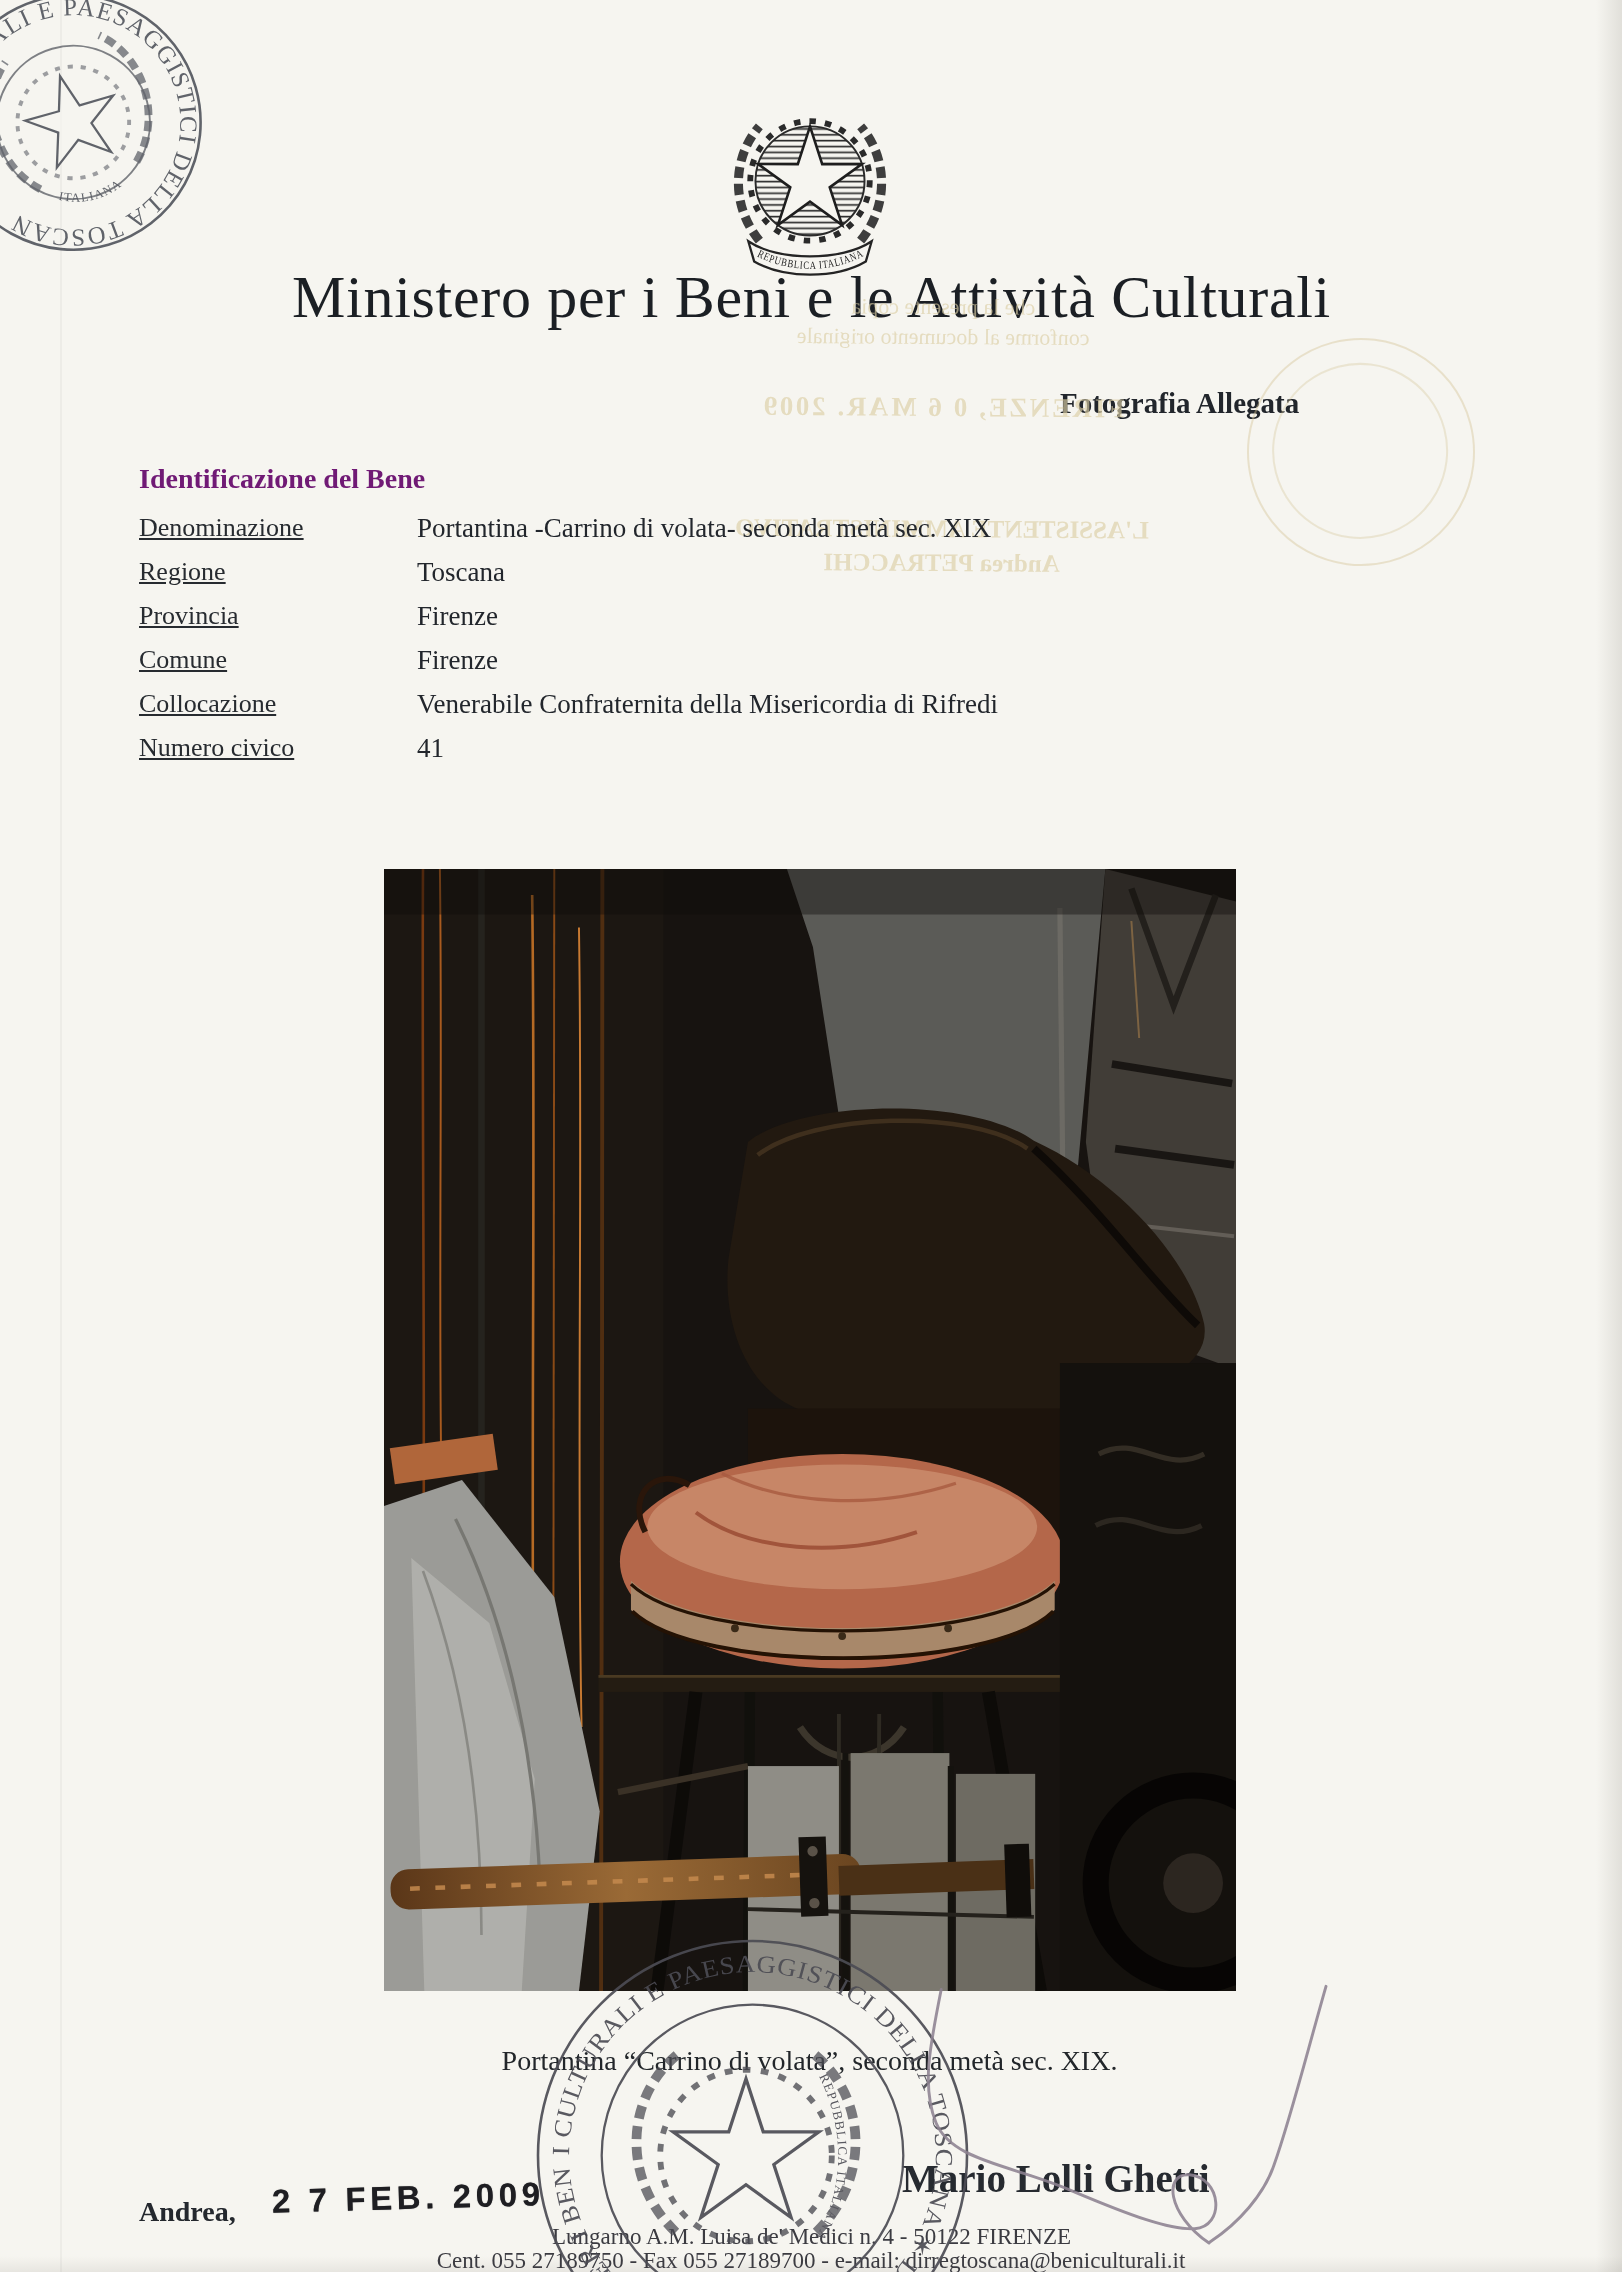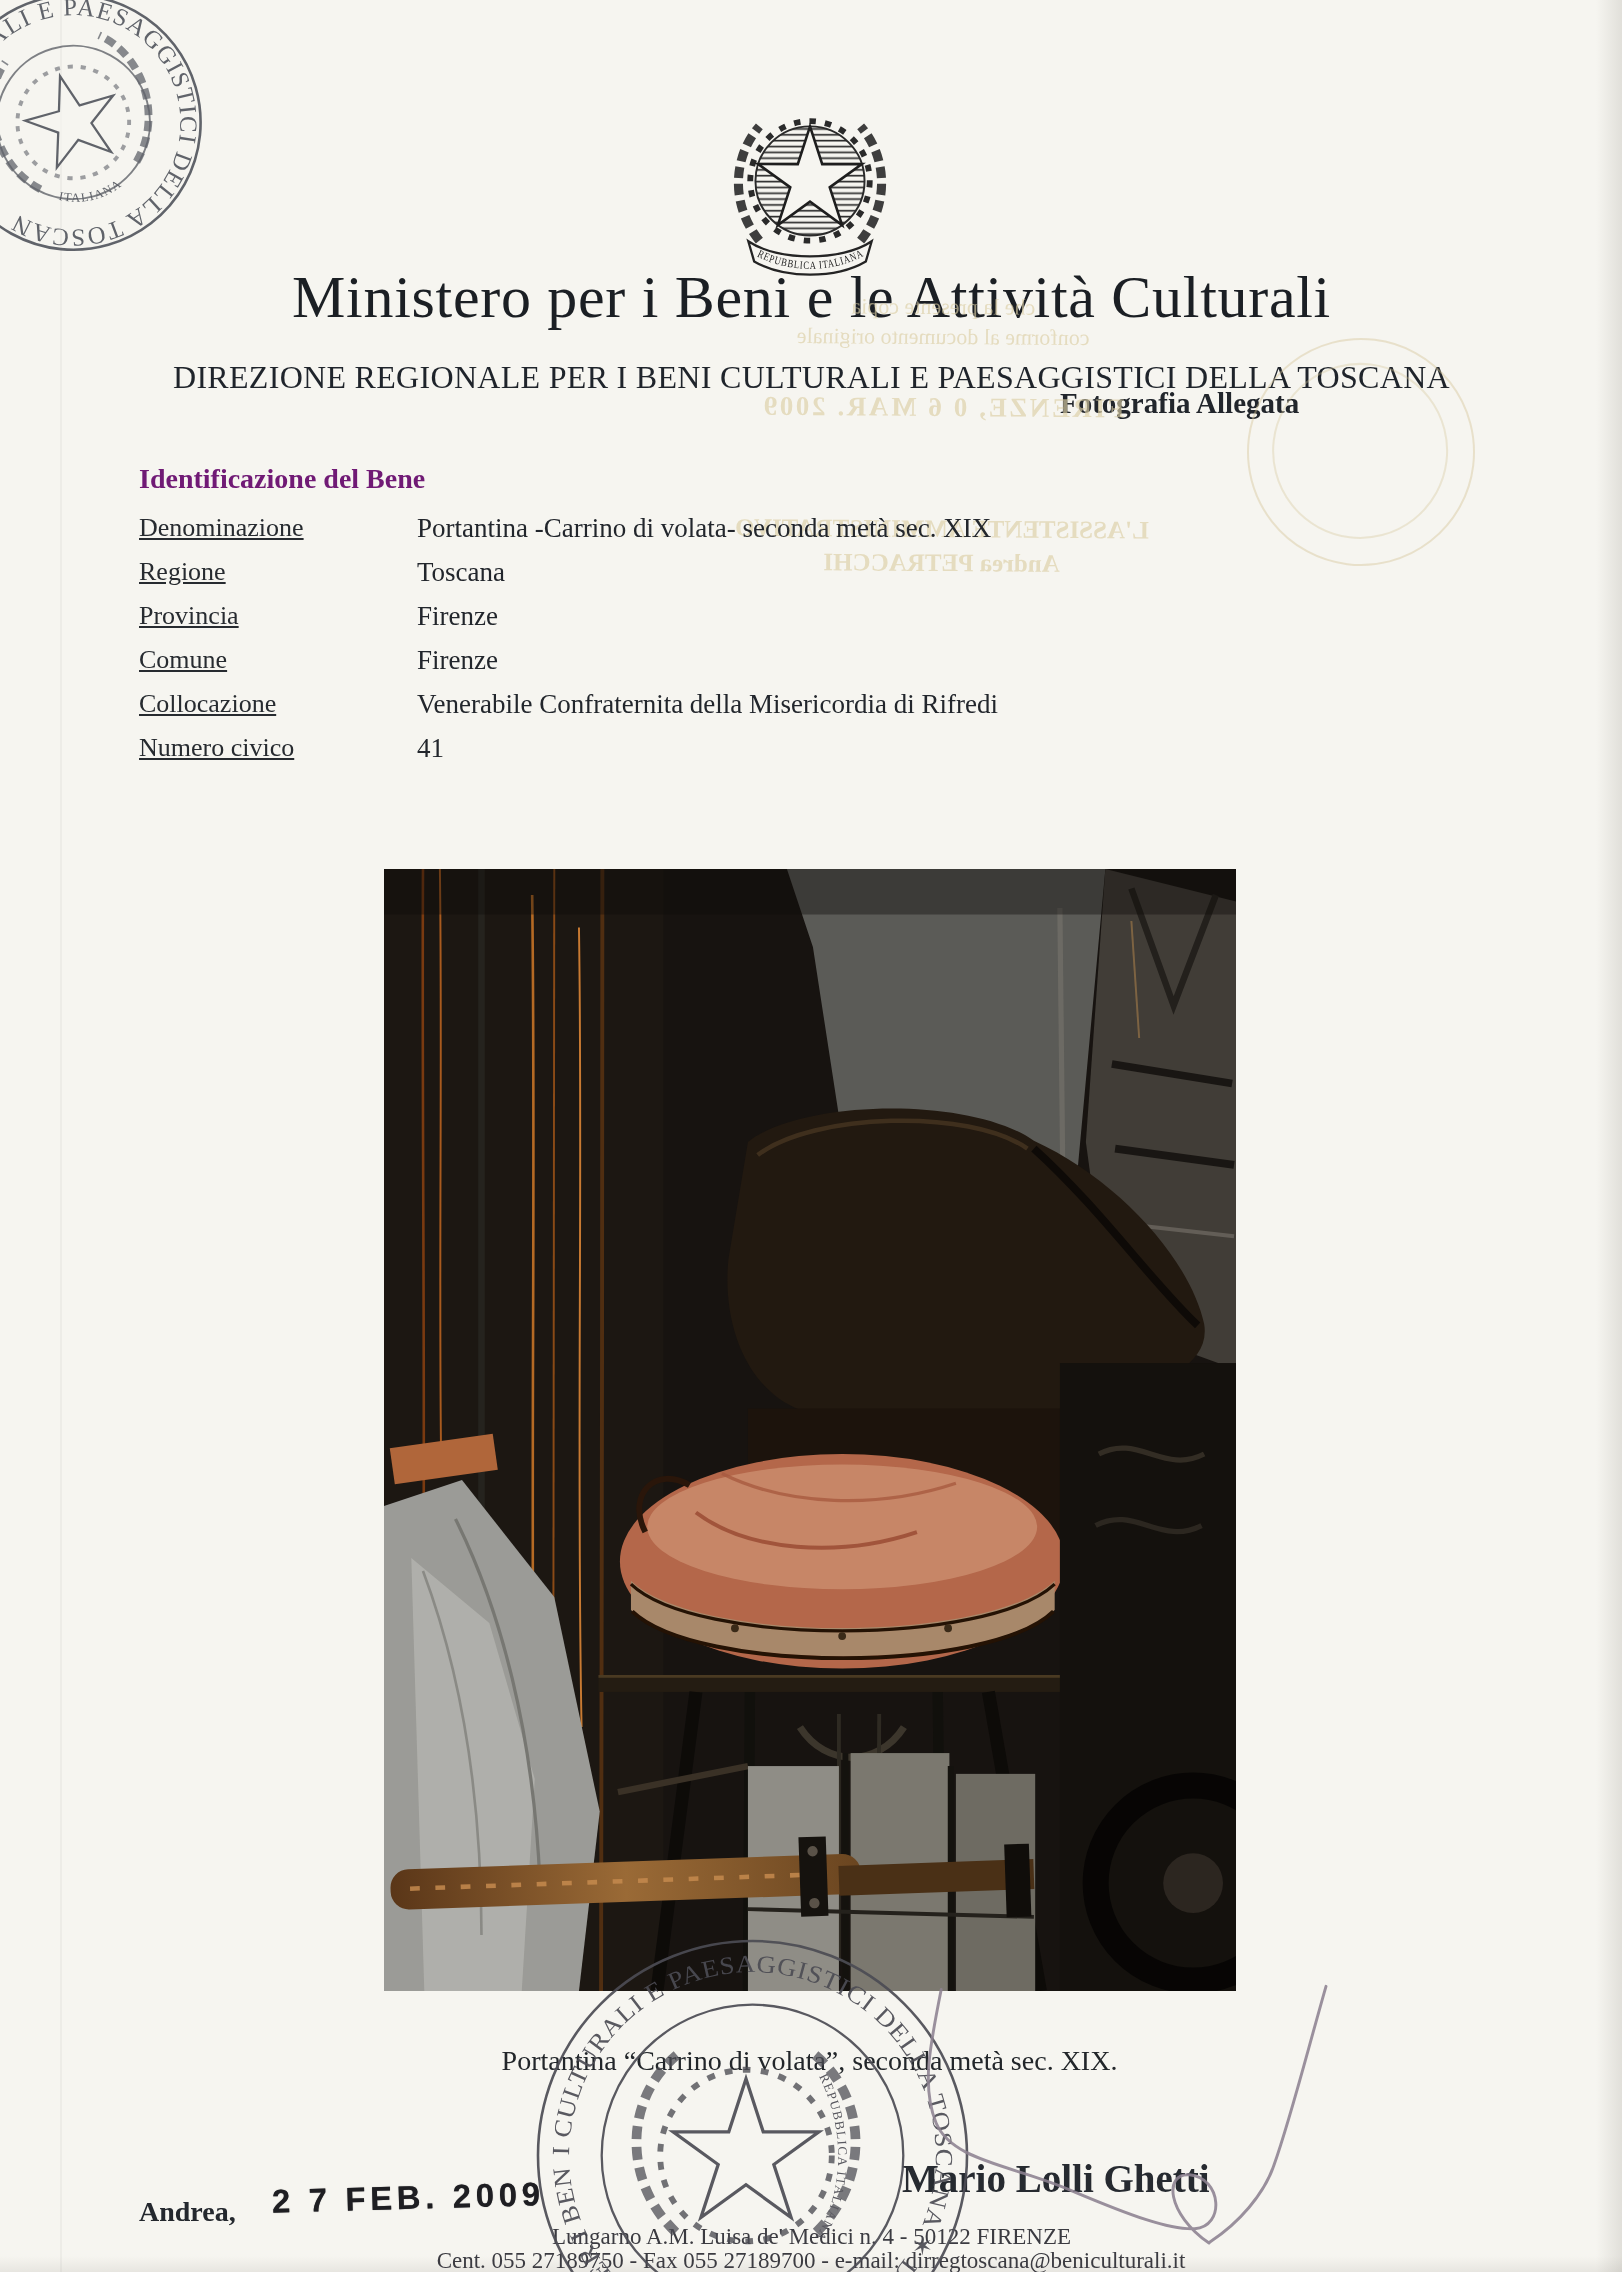--- a/index.html
+++ b/index.html
@@ -111,21 +111,20 @@
       <path d="M62,212 C18,158 20,84 62,36" fill="none" stroke="#2a2a2a" stroke-width="14" stroke-dasharray="17 9" opacity=".9"></path>
       <path d="M218,212 C262,158 260,84 218,36" fill="none" stroke="#2a2a2a" stroke-width="14" stroke-dasharray="17 9" opacity=".9"></path>
       <path d="M45,213 C90,244 190,244 235,213 L226,244 C180,271 100,271 54,244 Z" fill="#f6f5f0" stroke="#242424" stroke-width="3.5"></path>
       <text font-size="17" letter-spacing="1.5" fill="#242424" font-family="Liberation Serif,serif">
         <textPath href="#em-banner-arc" textLength="172" lengthAdjust="spacingAndGlyphs">REPUBBLICA ITALIANA</textPath>
       </text>
     </g>
   </svg>
 
   <div class="doc-title">Ministero per i Beni e le Attività Culturali</div>
-  <div class="doc-subtitle">DIREZIONE REGIONALE PER I BENI CULTURALI E PAESAGGISTICI DELLA TOSCANA</div>
   <div class="photo-note">Fotografia Allegata</div>
 
   <div class="bleed">
     <span class="bl-1">che la presente copia</span>
     <span class="bl-2">conforme al documento originale</span>
     <span class="bl-3">FIRENZE, 0 6 MAR. 2009</span>
     <span class="bl-4">L'ASSISTENTE AMMINISTRATIVO</span>
     <span class="bl-5">Andrea PETRACCHI</span>
   </div>
   <div class="bleed-circle">

